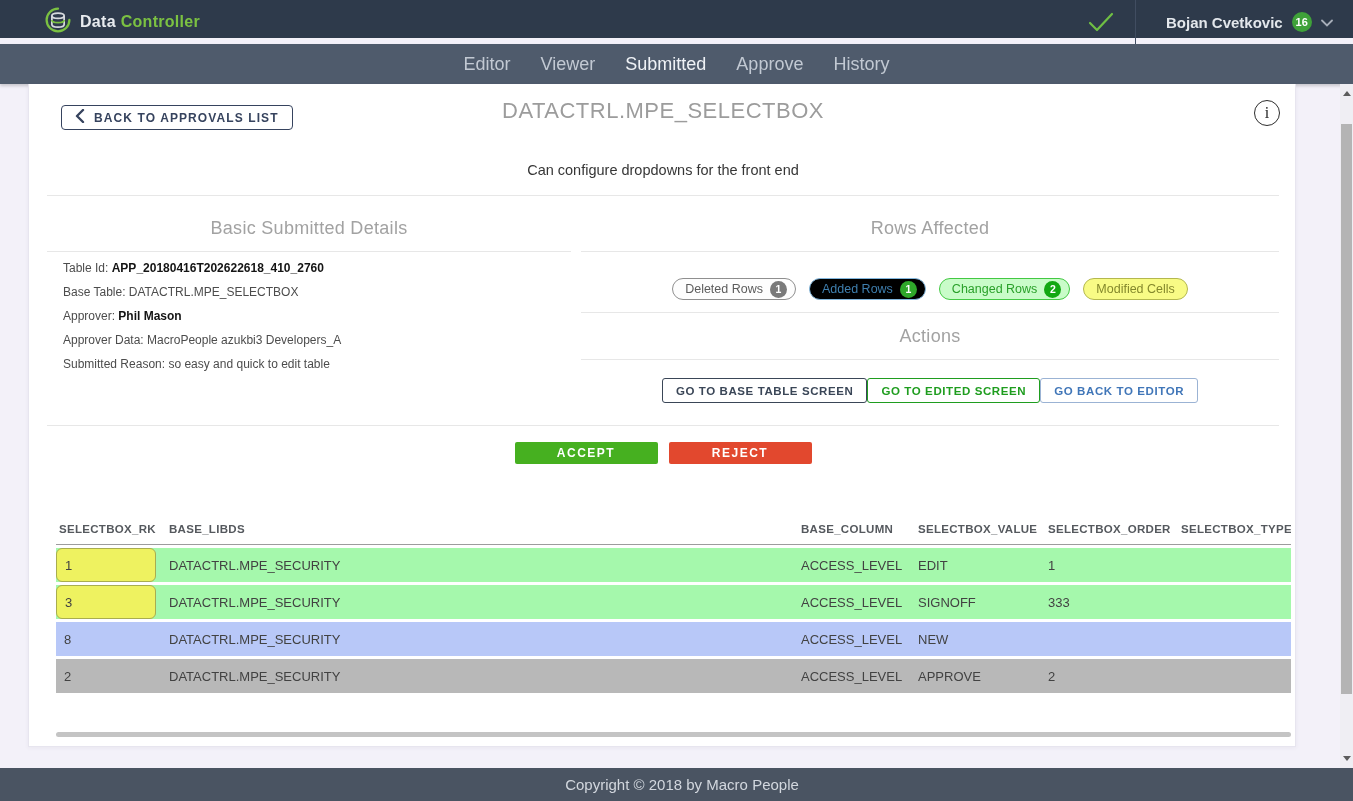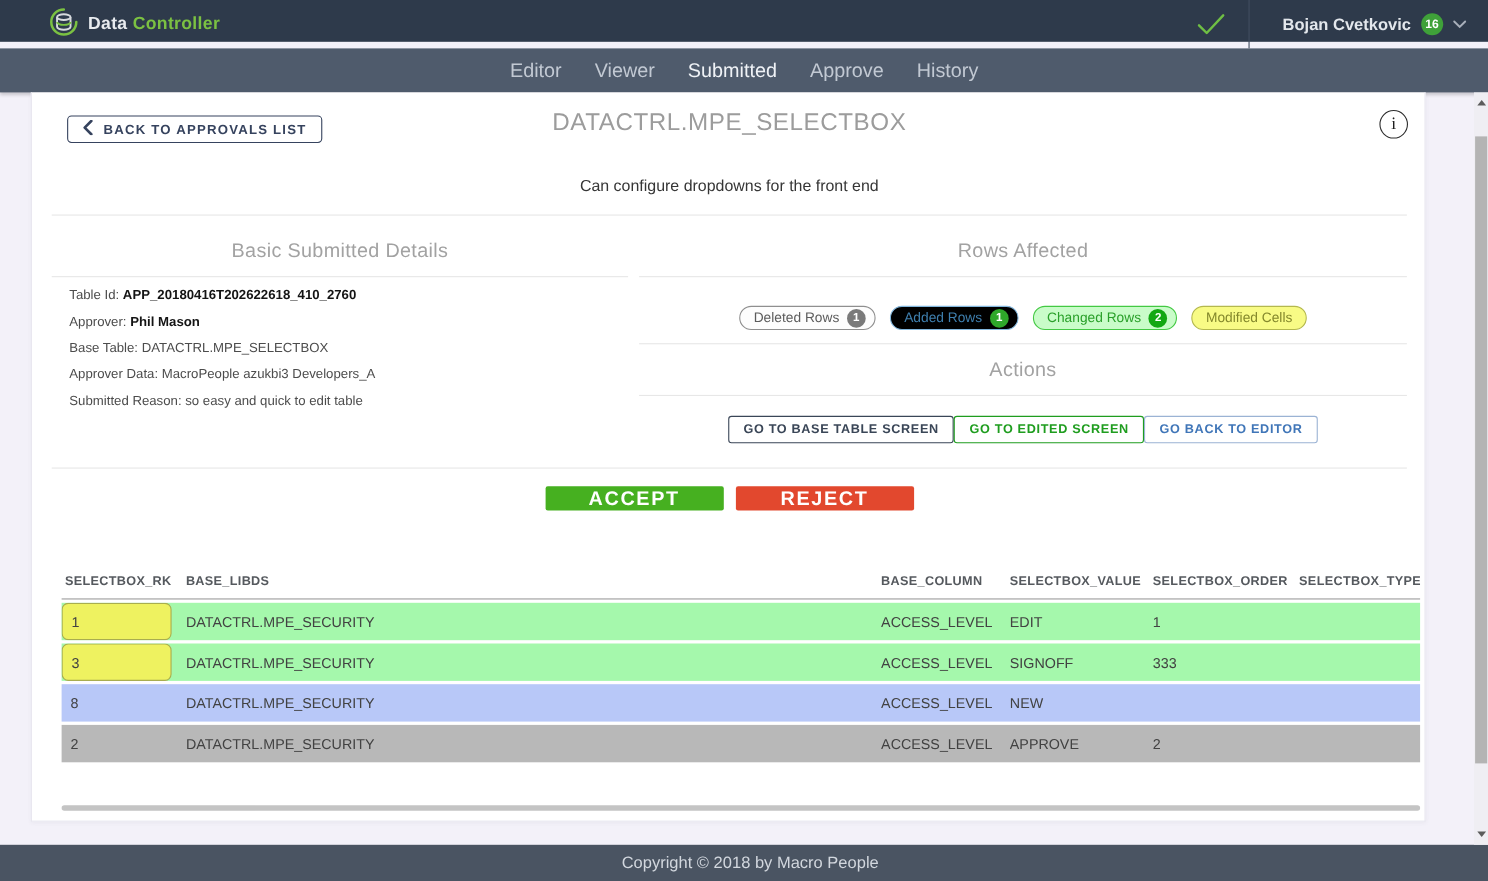--- a/index.html
+++ b/index.html
@@ -56,21 +56,21 @@
   .pill.modified { border-color:#b4b84e; color:#84882c; background:#f8fb85; padding-right:12px; }
   
   .act-btns { position:absolute; left:552px; top:294px; width:698px; display:flex; justify-content:center; }
   .obtn { height:25px; padding:0 13px; background:#fff; border:1px solid; border-radius:3px;
           font-size:11.5px; font-weight:700; letter-spacing:.6px; display:inline-flex; align-items:center; cursor:pointer; }
   .obtn.dark  { color:#3a4657; border-color:#3a4657; }
   .obtn.green { color:#1f9d1f; border-color:#1f9d1f; }
   .obtn.blue  { color:#4076b8; border-color:#9bb3d4; }
   
   .decision { position:absolute; left:0; top:358px; width:1268px; display:flex; justify-content:center; gap:11px; }
-  .dbtn { width:162px; height:22px; border:none; border-radius:2px; color:#fff; font-size:18px; font-weight:600;
+  .dbtn { width:143px; height:22px; border:none; border-radius:2px; color:#fff; font-size:12px; font-weight:600;
           letter-spacing:1.5px; display:flex; align-items:center; justify-content:center;
           cursor:pointer; font-family:inherit; }
   .dbtn.accept { background:#46b020; }
   .dbtn.reject { background:#e2482e; }
   
   .grid { position:absolute; left:27px; top:425px; width:1235px; }
   .g-head { display:flex; height:36px; align-items:flex-end; padding-bottom:9px; border-bottom:1px solid #9c9c9c; }
   .g-head .gc { font-size:11.5px; font-weight:700; letter-spacing:.3px; color:#55595e; white-space:nowrap; }
   .g-rows { margin-top:3px; }
   .g-row { display:flex; height:34px; align-items:center; margin-bottom:3px; font-size:13px; color:#424242; }
@@ -156,22 +156,22 @@
 
   <div class="pg-sub">Can configure dropdowns for the front end</div>
 
   <div class="hrule" style="left:18px; top:111px; width:1232px;"></div>
 
   <div class="sec-h" style="left:18px; top:134px; width:524px;">Basic Submitted Details</div>
   <div class="hrule" style="left:18px; top:167px; width:524px;"></div>
 
   <div class="fields">
     <div class="f-line"><span class="f-label">Table Id: </span><span class="f-value bold">APP_20180416T202622618_410_2760</span></div>
+    <div class="f-line"><span class="f-label">Base Table: </span><span class="f-value">DATACTRL.MPE_SELECTBOX</span></div>
     <div class="f-line"><span class="f-label">Approver: </span><span class="f-value bold">Phil Mason</span></div>
-    <div class="f-line"><span class="f-label">Base Table: </span><span class="f-value">DATACTRL.MPE_SELECTBOX</span></div>
     <div class="f-line"><span class="f-label">Approver Data: </span><span class="f-value">MacroPeople azukbi3 Developers_A</span></div>
     <div class="f-line"><span class="f-label">Submitted Reason: </span><span class="f-value">so easy and quick to edit table</span></div>
   </div>
 
   <div class="sec-h" style="left:552px; top:134px; width:698px;">Rows Affected</div>
   <div class="hrule" style="left:552px; top:167px; width:698px;"></div>
 
   <div class="badges">
     <span class="pill deleted">
       <span>Deleted Rows</span>

